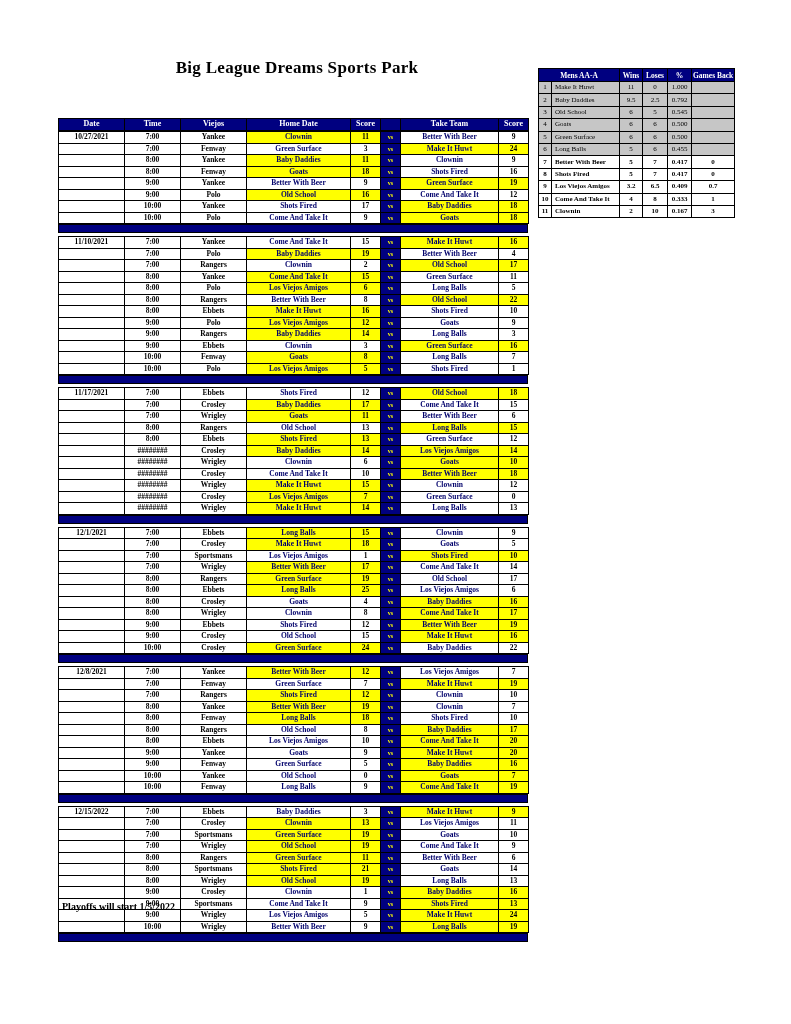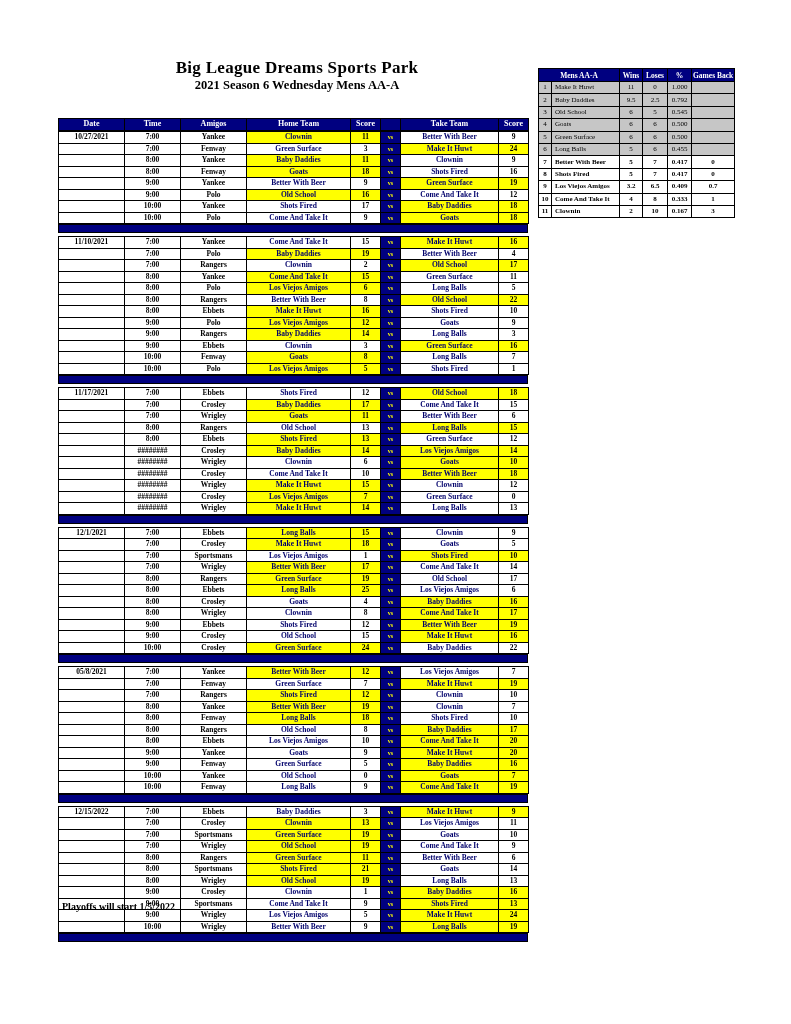--- a/index.html
+++ b/index.html
@@ -36,21 +36,20 @@
 
   .footer-note{position:absolute;left:62px;top:901px;font-size:10px;font-weight:bold;text-align:right;}
 </style>
 </head>
 <body>
 
 <div class="page">
 
   <div class="masthead">
     <div class="title">Big League Dreams Sports Park</div>
-    <div class="subtitle">2021 Season 6 Wednesday Mens AA-A</div>
   </div>
 
   <table class="stand">
     <colgroup>
       <col style="width:13px">
         <col style="width:68px">
         <col style="width:23px">
       <col style="width:25px">
         <col style="width:24px">
         <col style="width:39px">
@@ -163,22 +162,22 @@
           <col style="width:104px">
         <col style="width:30px">
           <col style="width:20px">
           <col style="width:98px">
           <col style="width:30px">
       </colgroup>
       <tbody>
           <tr class="hd" id="sched-head-row">
             <td>Date</td>
             <td>Time</td>
-            <td>Amigos</td>
-            <td>Home Team</td>
+            <td>Viejos</td>
+            <td>Home Date</td>
             <td>Score</td>
             <td></td>
             <td>Take Team</td>
             <td>Score</td>
           </tr>
         </tbody>
     </table>
     <div id="sched-blocks">
         <table class="sched">
           <colgroup>
@@ -666,21 +665,21 @@
             <col style="width: 56px;">
             <col style="width: 66px;">
             <col style="width: 104px;">
             <col style="width: 30px;">
             <col style="width: 20px;">
             <col style="width: 98px;">
             <col style="width: 30px;">
           </colgroup>
           <tbody>
             <tr>
-              <td>05/8/2021</td>
+              <td>12/8/2021</td>
               <td>7:00</td>
               <td>Yankee</td>
               <td class="team win">Better With Beer</td>
               <td class="win">12</td>
               <td class="vs">vs</td>
               <td class="team">Los Viejos Amigos</td>
               <td>7</td>
             </tr>
             <tr>
               <td></td>

